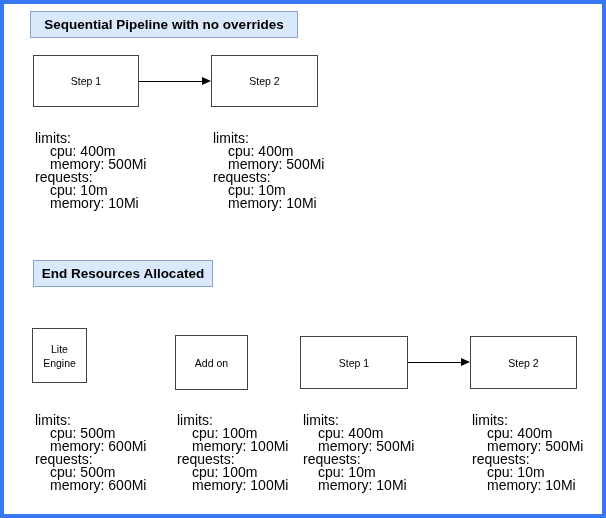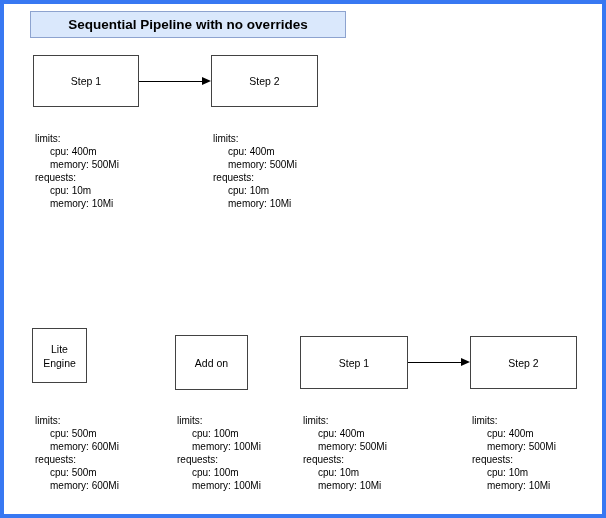--- a/index.html
+++ b/index.html
@@ -49,33 +49,33 @@
   .arrow .head {
     position: absolute;
     right: 0; top: 0;
     width: 0; height: 0;
     border-left: 9px solid #000000;
     border-top: 4.5px solid transparent;
     border-bottom: 4.5px solid transparent;
   }
 
   .res-block {
-    font-size: 10px;
+    font-size: 14px;
     line-height: 13px;
     white-space: nowrap;
   }
   .res-block .ln { height: 13px; }
   .res-block .ind { padding-left: 15px; }
 </style>
 </head>
 <body>
 
 <div class="canvas">
 
-  <div class="abs section-title" style="left:26px; top:7px; width:316px; height:27px;">Sequential Pipeline with no overrides</div>
+  <div class="abs section-title" style="left:26px; top:7px; width:268px; height:27px;">Sequential Pipeline with no overrides</div>
 
   <div class="abs node" style="left:29px; top:51px; width:106px; height:52px;">Step 1</div>
 
   <div class="abs arrow" style="left:135px; top:72.5px; width:72px;">
     <span class="shaft"></span>
     <span class="head"></span>
   </div>
 
   <div class="abs node" style="left:207px; top:51px; width:107px; height:52px;">Step 2</div>
 
@@ -90,20 +90,21 @@
 
   <div class="abs res-block" style="left:209px; top:128px;">
     <div class="ln">limits:</div>
     <div class="ln ind">cpu: 400m</div>
     <div class="ln ind">memory: 500Mi</div>
     <div class="ln">requests:</div>
     <div class="ln ind">cpu: 10m</div>
     <div class="ln ind">memory: 10Mi</div>
   </div>
 
+  <div class="abs section-title" style="left:29px; top:256px; width:180px; height:27px;">End Resources Allocated</div>
 
   <div class="abs node" style="left:28px; top:324px; width:55px; height:55px;">Lite Engine</div>
 
   <div class="abs node" style="left:171px; top:331px; width:73px; height:55px;">Add on</div>
 
   <div class="abs node" style="left:296px; top:332px; width:108px; height:53px;">Step 1</div>
 
   <div class="abs arrow" style="left:404px; top:353.5px; width:62px;">
     <span class="shaft"></span>
     <span class="head"></span>

